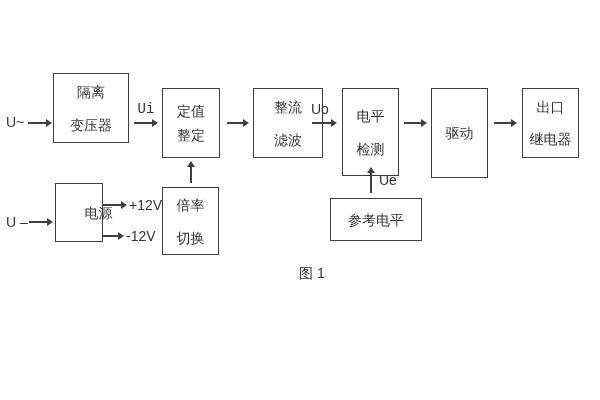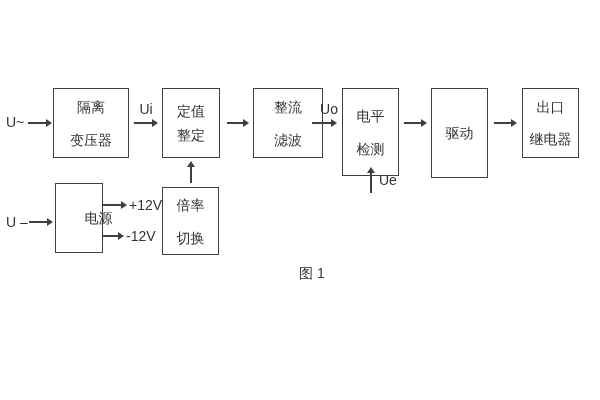--- a/index.html
+++ b/index.html
@@ -8,38 +8,38 @@
     font-family:"Liberation Sans","DejaVu Sans",sans-serif;
     color:#333333;overflow:hidden;
   }
   .box{
     position:absolute;box-sizing:border-box;
     border:1px solid #3f3f3f;background:#ffffff;
     display:flex;flex-direction:column;align-items:center;justify-content:center;
     gap:17px;font-size:14px;line-height:16px;color:#333333;
     text-align:center;white-space:nowrap;
   }
-  .b1{left:53px;top:88px;width:76px;height:70px;}
+  .b1{left:53px;top:73px;width:76px;height:70px;}
   .b2{left:162px;top:88px;width:58px;height:70px;gap:8px;}
   .b3{left:253px;top:88px;width:70px;height:70px;}
   .b4{left:342px;top:88px;width:57px;height:88px;}
   .b5{left:431px;top:88px;width:57px;height:90px;}
   .b6{left:522px;top:88px;width:57px;height:70px;gap:16px;}
-  .b-power{left:55px;top:183px;width:48px;height:70px;padding-left:39px;}
+  .b-power{left:55px;top:183px;width:48px;height:59px;padding-left:39px;}
   .b-ratio{left:162px;top:187px;width:57px;height:68px;}
   .b-ref{left:330px;top:198px;width:92px;height:43px;}
 
   .lbl{
     position:absolute;font-size:14px;line-height:16px;color:#333333;
     white-space:nowrap;
   }
   .lbl-uac{left:6px;top:114px;}
   .lbl-udc{left:6px;top:214px;}
-  .lbl-ui{left:133px;top:101px;width:26px;text-align:center;}
-  .lbl-uo{left:311px;top:101px;width:27px;text-align:right;}
+  .lbl-ui{left:133px;top:101px;width:26px;text-align:center;font-family:Liberation Mono, monospace;}
+  .lbl-uo{left:311px;top:101px;width:27px;text-align:left;}
   .lbl-p12{left:129px;top:197px;}
   .lbl-m12{left:126px;top:228px;}
   .lbl-ue{left:379px;top:172px;}
   .caption{left:299px;top:265px;}
 
   
   .arr-r{position:absolute;height:1.5px;background:#3f3f3f;}
   .arr-r::after{
     content:"";position:absolute;right:-6px;top:-3.2px;
     border-left:6px solid #3f3f3f;
@@ -93,20 +93,23 @@
     <span>继电器</span>
   </div>
 
   <div class="box b-power">
     <span>电源</span>
   </div>
   <div class="box b-ratio">
     <span>倍率</span>
     <span>切换</span>
   </div>
+  <div class="box b-ref">
+    <span>参考电平</span>
+  </div>
 
   <div class="lbl lbl-uac">U~</div>
   <div class="lbl lbl-udc">U –</div>
   <div class="lbl lbl-ui">Ui</div>
   <div class="lbl lbl-uo">Uo</div>
   <div class="lbl lbl-p12">+12V</div>
   <div class="lbl lbl-m12">-12V</div>
   <div class="lbl lbl-ue">Ue</div>
   <div class="lbl caption">图 1</div>
 

